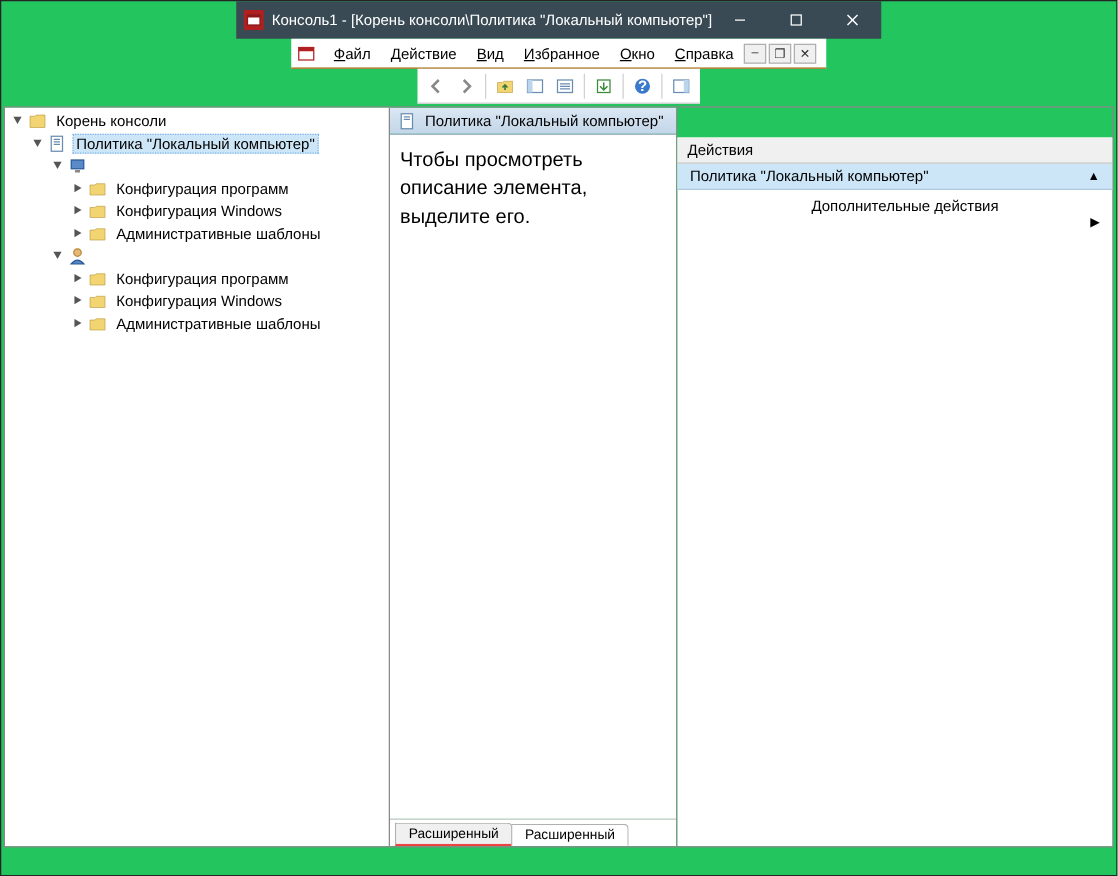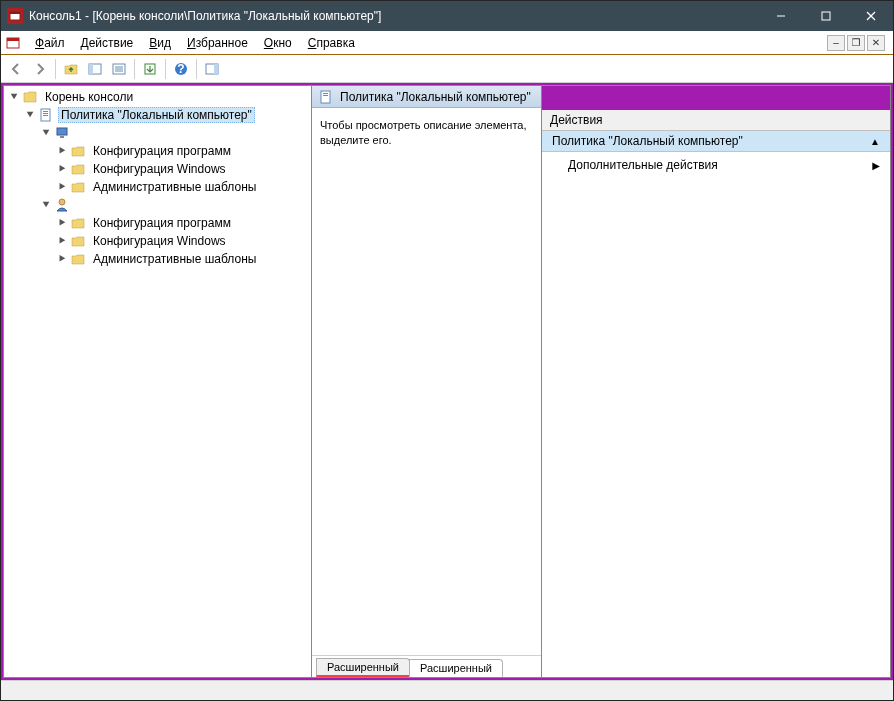--- a/index.html
+++ b/index.html
@@ -1,17 +1,17 @@
 <!DOCTYPE html>
 <html><head>
 <meta charset="utf-8">
 <style>
 * { box-sizing: border-box; margin: 0; padding: 0; font-family: "Segoe UI", Tahoma, sans-serif; font-size: 12px; }
 html, body { width: 894px; height: 701px; background: #fff; }
-.window { width: 894px; height: 701px; border: 1px solid #242424; display: flex; flex-direction: column; background: #a21caf; }
+.window { width: 894px; height: 701px; border: 1px solid #242424; display: flex; flex-direction: column; background: #22c55e; align-items: center; }
 .titlebar { height: 30px; background: #3a4a55; color: #fff; display: flex; align-items: center; padding-left: 6px; }
 .titlebar .app-icon { width: 16px; height: 16px; background: #b02020; margin-right: 6px; display: flex; align-items: center; justify-content: center; }
 .titlebar .app-icon svg { width: 12px; height: 12px; }
 .titlebar .title-text { flex: 1; font-size: 12px; }
 .titlebar .btns { display: flex; height: 100%; }
 .titlebar .btn { width: 45px; height: 100%; display: flex; align-items: center; justify-content: center; color: #fff; }
 .menubar { height: 24px; background: #fff; display: flex; align-items: center; padding: 0 4px; border-bottom: 1px solid #a16207; }
 .menubar .menu-icon { width: 16px; height: 16px; margin-right: 6px; display:flex;align-items:center;justify-content:center;}
 .menubar .menu-item { padding: 2px 8px; cursor: default; }
 .menubar .menu-item u { text-decoration: underline; }
@@ -24,29 +24,29 @@
 .tree-pane { width: 308px; border-right: 1px solid #888; background: #fff; overflow: auto; padding-top: 2px; }
 .tree-node { display: flex; align-items: center; height: 18px; white-space: nowrap; cursor: default; }
 .tree-node .twisty { width: 12px; height: 12px; display: flex; align-items: center; justify-content: center; margin-right: 2px; color: #555; }
 .tree-node .icon { width: 16px; height: 16px; margin-right: 4px; display: flex; align-items: center; justify-content: center; }
 .tree-node .label { padding: 1px 3px; }
 .tree-node.selected .label { background: #cde6f7; border: 1px dotted #7eb4ea; padding: 0 2px; }
 .folder-svg { fill: #f3d472; stroke: #b89a3c; stroke-width: .5; }
 .middle-pane { flex: 1; display: flex; flex-direction: column; border-right: 1px solid #888; overflow:hidden;}
 .middle-header { background: linear-gradient(#dbe7f3, #c3d6e9); border-bottom: 1px solid #a3b5c7; height: 22px; display: flex; align-items: center; padding-left: 6px; font-weight: normal; overflow:hidden; white-space:nowrap; }
 .middle-header .h-icon { width:16px;height:16px;margin-right:6px;display:flex;align-items:center;justify-content:center;}
-.middle-body { flex: 1; padding: 10px 8px; background: #fff; font-size: 11px; line-height: 1.4; }
+.middle-body { flex: 1; padding: 10px 8px; background: #fff; font-size: 16px; line-height: 1.4; }
 .middle-tabs { height: 22px; background: #fff; border-top: 1px solid #d0d0d0; display: flex; align-items: flex-end; padding-left: 4px; }
 .middle-tabs .tab { padding: 2px 10px; border: 1px solid #b0b0b0; border-bottom: 1px solid #fff; border-top-right-radius: 4px; background: #fff; margin-right: -1px; font-size: 11px; position: relative; }
 .middle-tabs .tab.inactive { background: #f0f0f0; border-bottom: 2px solid #ef4444; }
 .actions-pane { width: 348px; display: flex; flex-direction: column; background: #fff; margin-top: 24px; }
 .actions-title { background: #f0f0f0; border-bottom: 1px solid #c0c0c0; padding: 3px 8px; font-weight: normal; }
 .actions-sub { background: #cde6f7; padding: 3px 10px; display: flex; align-items: center; border-bottom: 1px solid #b0c8dd; }
 .actions-sub .arrow { margin-left: auto; font-size: 10px; }
-.actions-item { padding: 6px 10px 6px 26px; display: flex; align-items: center; }
+.actions-item { padding: 6px 10px 6px 26px; display: flex; align-items: center; flex-direction: column; }
 .actions-item .chev { margin-left: auto; font-size: 10px; }
 .statusbar { height: 20px; background: #f0f0f0; border-top: 1px solid #d0d0d0; }
 svg { display: block; }
 </style>
 </head>
 <body>
 
 <div class="window">
 
   <div class="titlebar">

